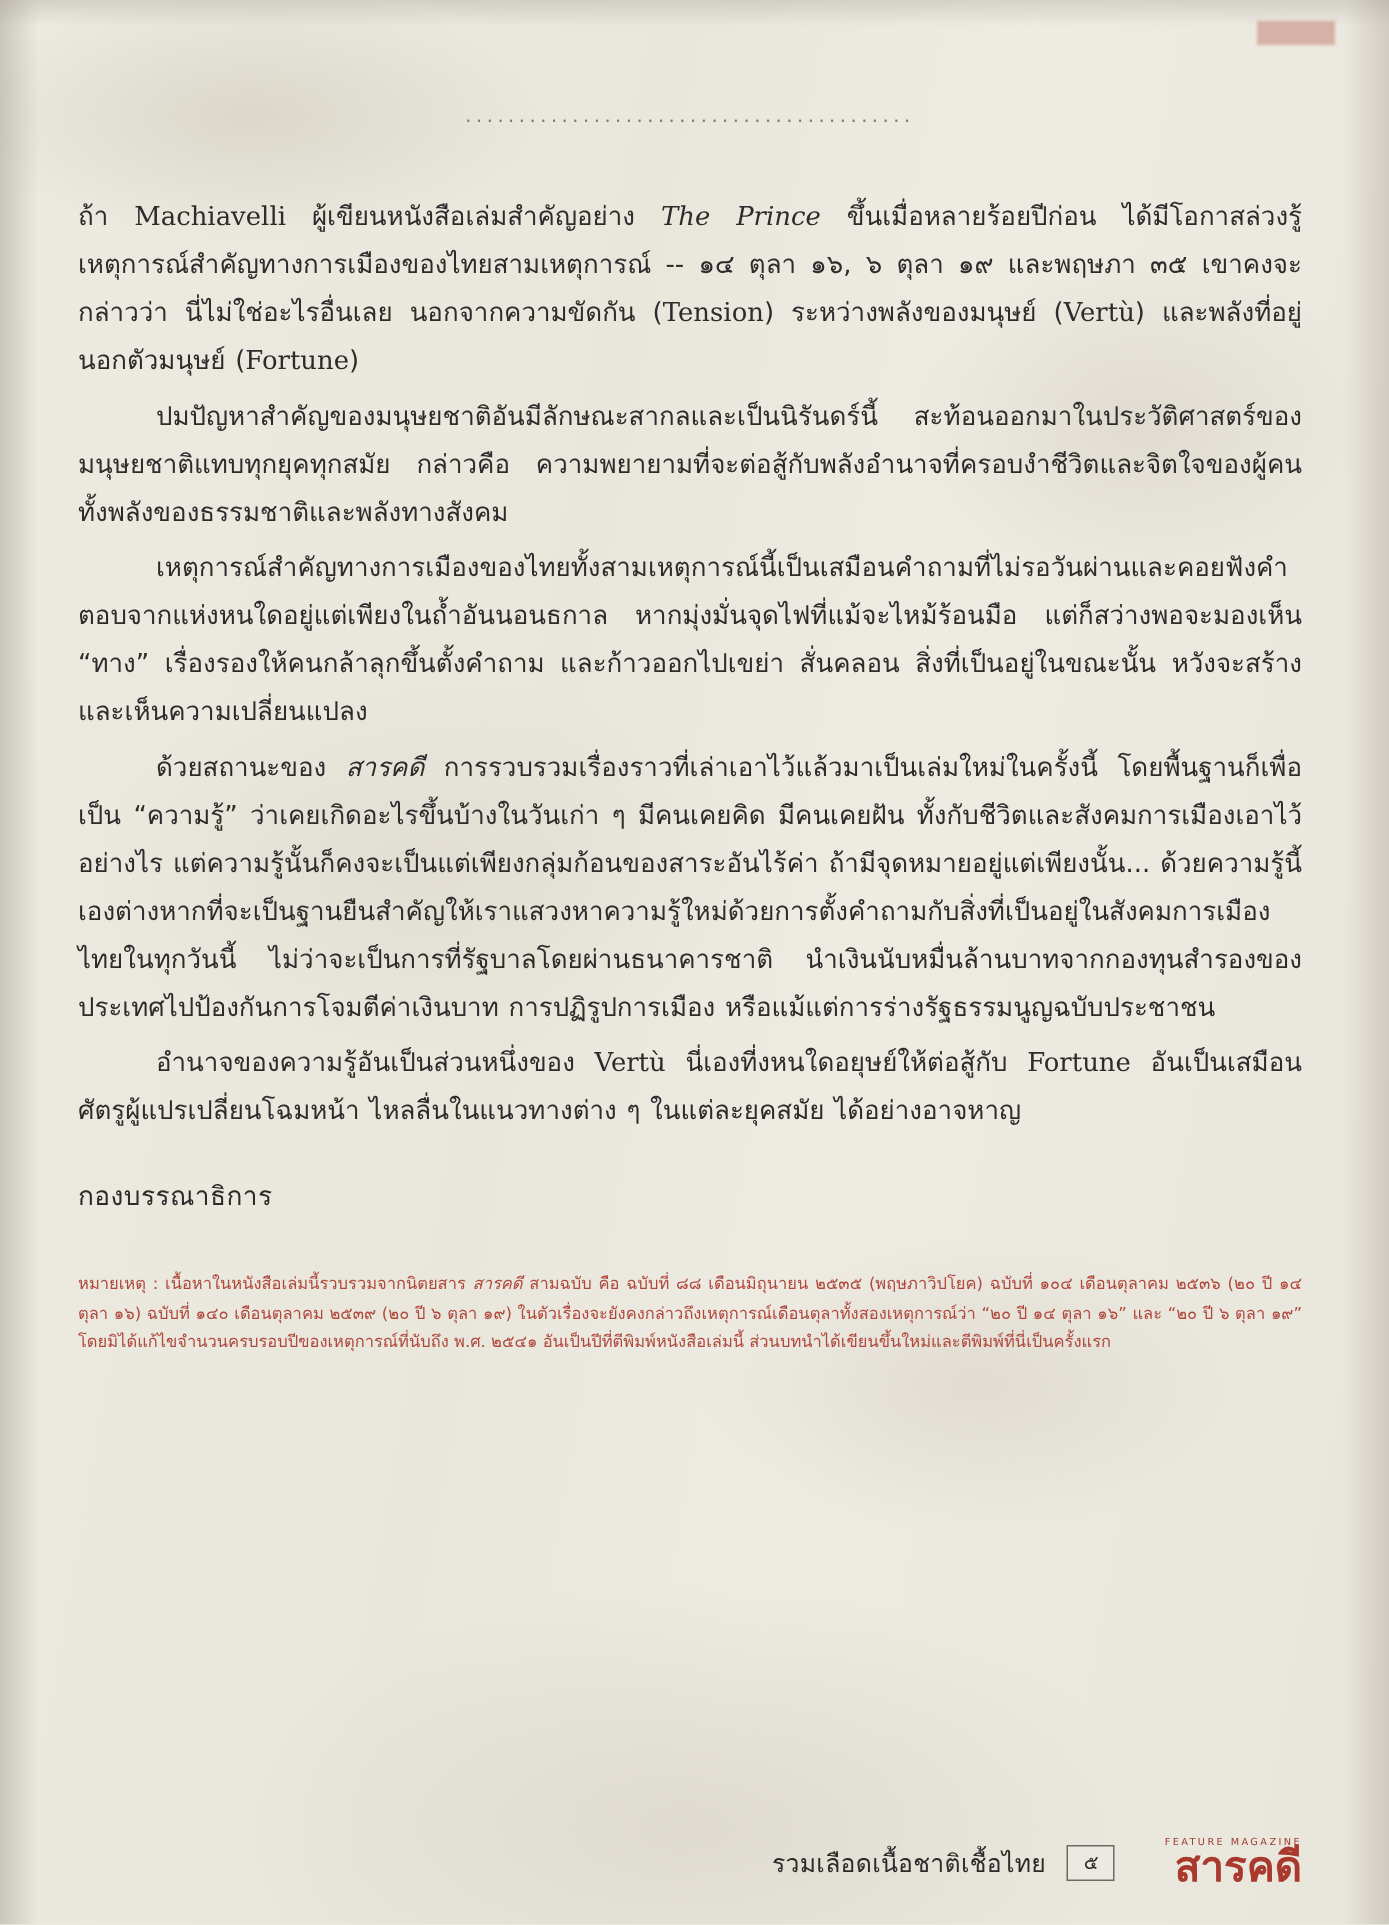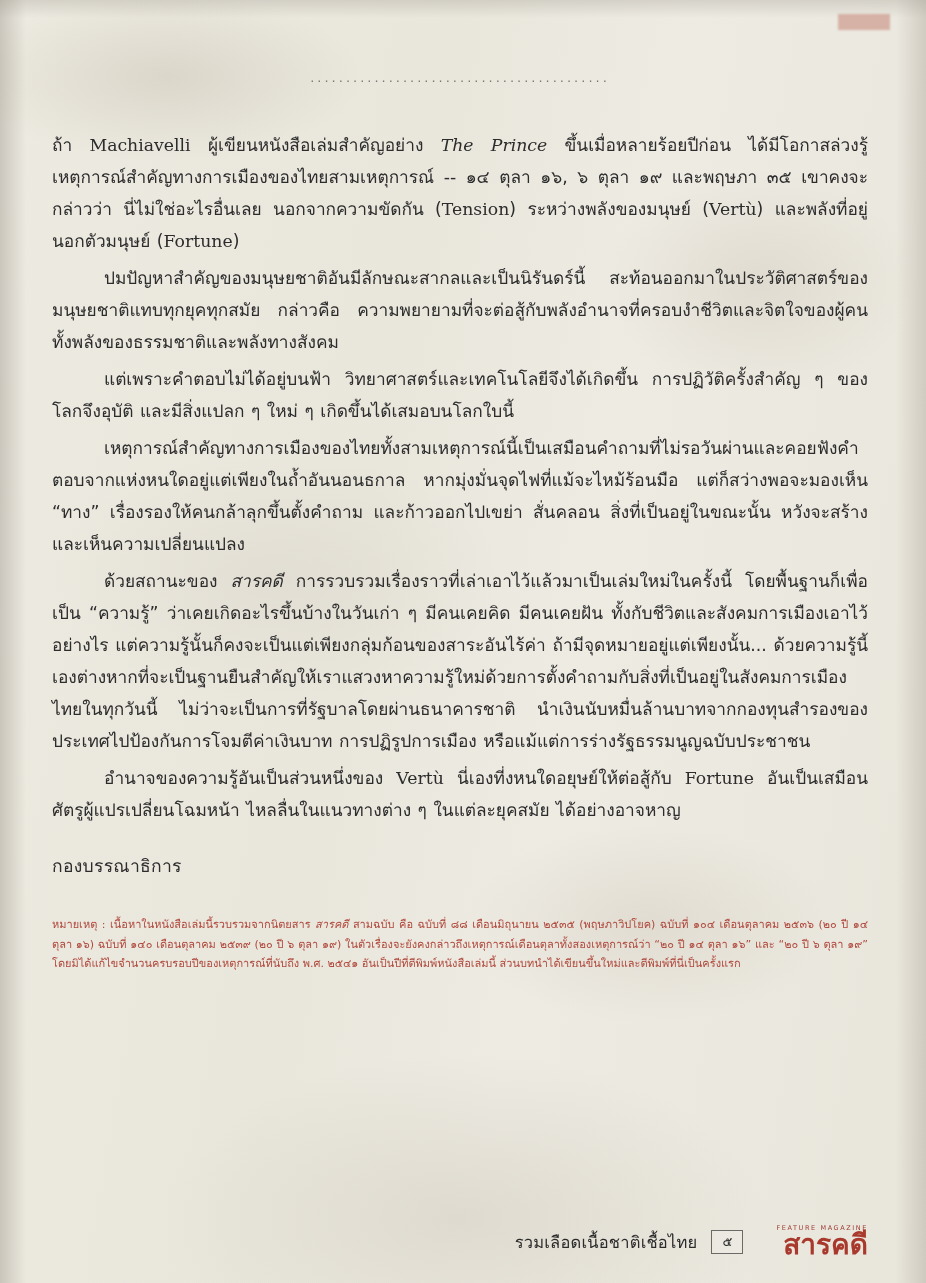--- a/index.html
+++ b/index.html
@@ -186,21 +186,20 @@
   <div class="edge-right"></div>
   <div class="corner-mark"></div>
 
   <div class="content">
 
     <div class="title-rule">..........................................</div>
 
     <div class="body-text" id="body-text">
         <p class="block"><span>ถ้า </span><span class="lat">Machiavelli</span><span> ผู้เขียนหนังสือเล่มสำคัญอย่าง </span><span class="it">The Prince</span><span> ขึ้นเมื่อหลายร้อยปีก่อน ได้มีโอกาสล่วงรู้เหตุการณ์สำคัญทางการเมืองของไทยสามเหตุการณ์ -- ๑๔ ตุลา ๑๖, ๖ ตุลา ๑๙ และพฤษภา ๓๕ เขาคงจะกล่าวว่า นี่ไม่ใช่อะไรอื่นเลย นอกจากความขัดกัน (</span><span class="lat">Tension</span><span>) ระหว่างพลังของมนุษย์ (</span><span class="lat">Vertù</span><span>) และพลังที่อยู่นอกตัวมนุษย์ (</span><span class="lat">Fortune</span><span>)</span></p>
         <p class="block indent"><span>ปมปัญหาสำคัญของมนุษยชาติอันมีลักษณะสากลและเป็นนิรันดร์นี้ สะท้อนออกมาในประวัติศาสตร์ของมนุษยชาติแทบทุกยุคทุกสมัย กล่าวคือ ความพยายามที่จะต่อสู้กับพลังอำนาจที่ครอบงำชีวิตและจิตใจของผู้คน ทั้งพลังของธรรมชาติและพลังทางสังคม</span></p>
-        <p class="block indent"><span>แต่เพราะคำตอบไม่ได้อยู่บนฟ้า วิทยาศาสตร์และเทคโนโลยีจึงได้เกิดขึ้น การปฏิวัติครั้งสำคัญ ๆ ของโลกจึงอุบัติ  และมีสิ่งแปลก ๆ ใหม่ ๆ เกิดขึ้นได้เสมอบนโลกใบนี้</span></p>
         <p class="block indent"><span>เหตุการณ์สำคัญทางการเมืองของไทยทั้งสามเหตุการณ์นี้เป็นเสมือนคำถามที่ไม่รอวันผ่านและคอยฟังคำตอบจากแห่งหนใดอยู่แต่เพียงในถ้ำอันนอนธกาล หากมุ่งมั่นจุดไฟที่แม้จะไหม้ร้อนมือ แต่ก็สว่างพอจะมองเห็น “ทาง” เรื่องรองให้คนกล้าลุกขึ้นตั้งคำถาม และก้าวออกไปเขย่า สั่นคลอน สิ่งที่เป็นอยู่ในขณะนั้น หวังจะสร้างและเห็นความเปลี่ยนแปลง</span></p>
         <p class="block indent"><span>ด้วยสถานะของ </span><span style="font-style: italic;">สารคดี</span><span> การรวบรวมเรื่องราวที่เล่าเอาไว้แล้วมาเป็นเล่มใหม่ในครั้งนี้ โดยพื้นฐานก็เพื่อเป็น “ความรู้” ว่าเคยเกิดอะไรขึ้นบ้างในวันเก่า ๆ  มีคนเคยคิด มีคนเคยฝัน ทั้งกับชีวิตและสังคมการเมืองเอาไว้อย่างไร แต่ความรู้นั้นก็คงจะเป็นแต่เพียงกลุ่มก้อนของสาระอันไร้ค่า ถ้ามีจุดหมายอยู่แต่เพียงนั้น... ด้วยความรู้นี้เองต่างหากที่จะเป็นฐานยืนสำคัญให้เราแสวงหาความรู้ใหม่ด้วยการตั้งคำถามกับสิ่งที่เป็นอยู่ในสังคมการเมืองไทยในทุกวันนี้ ไม่ว่าจะเป็นการที่รัฐบาลโดยผ่านธนาคารชาติ นำเงินนับหมื่นล้านบาทจากกองทุนสำรองของประเทศไปป้องกันการโจมตีค่าเงินบาท  การปฏิรูปการเมือง  หรือแม้แต่การร่างรัฐธรรมนูญฉบับประชาชน</span></p>
         <p class="block indent"><span>อำนาจของความรู้อันเป็นส่วนหนึ่งของ </span><span class="lat">Vertù</span><span> นี่เองที่งหนใดอยุษย์ให้ต่อสู้กับ </span><span class="lat">Fortune</span><span> อันเป็นเสมือนศัตรูผู้แปรเปลี่ยนโฉมหน้า ไหลลื่นในแนวทางต่าง ๆ ในแต่ละยุคสมัย ได้อย่างอาจหาญ</span></p>
       </div>
 
     <div class="signature">กองบรรณาธิการ</div>
 
     <div class="footnote" id="footnote"><span>หมายเหตุ : เนื้อหาในหนังสือเล่มนี้รวบรวมจากนิตยสาร </span><span class="it-red">สารคดี</span><span> สามฉบับ คือ ฉบับที่ ๘๘ เดือนมิถุนายน ๒๕๓๕ (พฤษภาวิปโยค)  ฉบับที่ ๑๐๔ เดือนตุลาคม ๒๕๓๖ (๒๐ ปี ๑๔ ตุลา ๑๖)  ฉบับที่ ๑๔๐ เดือนตุลาคม ๒๕๓๙  (๒๐ ปี ๖ ตุลา ๑๙)  ในตัวเรื่องจะยังคงกล่าวถึงเหตุการณ์เดือนตุลาทั้งสองเหตุการณ์ว่า “๒๐ ปี ๑๔ ตุลา ๑๖” และ “๒๐ ปี ๖ ตุลา ๑๙” โดยมิได้แก้ไขจำนวนครบรอบปีของเหตุการณ์ที่นับถึง พ.ศ. ๒๕๔๑ อันเป็นปีที่ตีพิมพ์หนังสือเล่มนี้  ส่วนบทนำได้เขียนขึ้นใหม่และตีพิมพ์ที่นี่เป็นครั้งแรก</span></div>
 
   </div>

